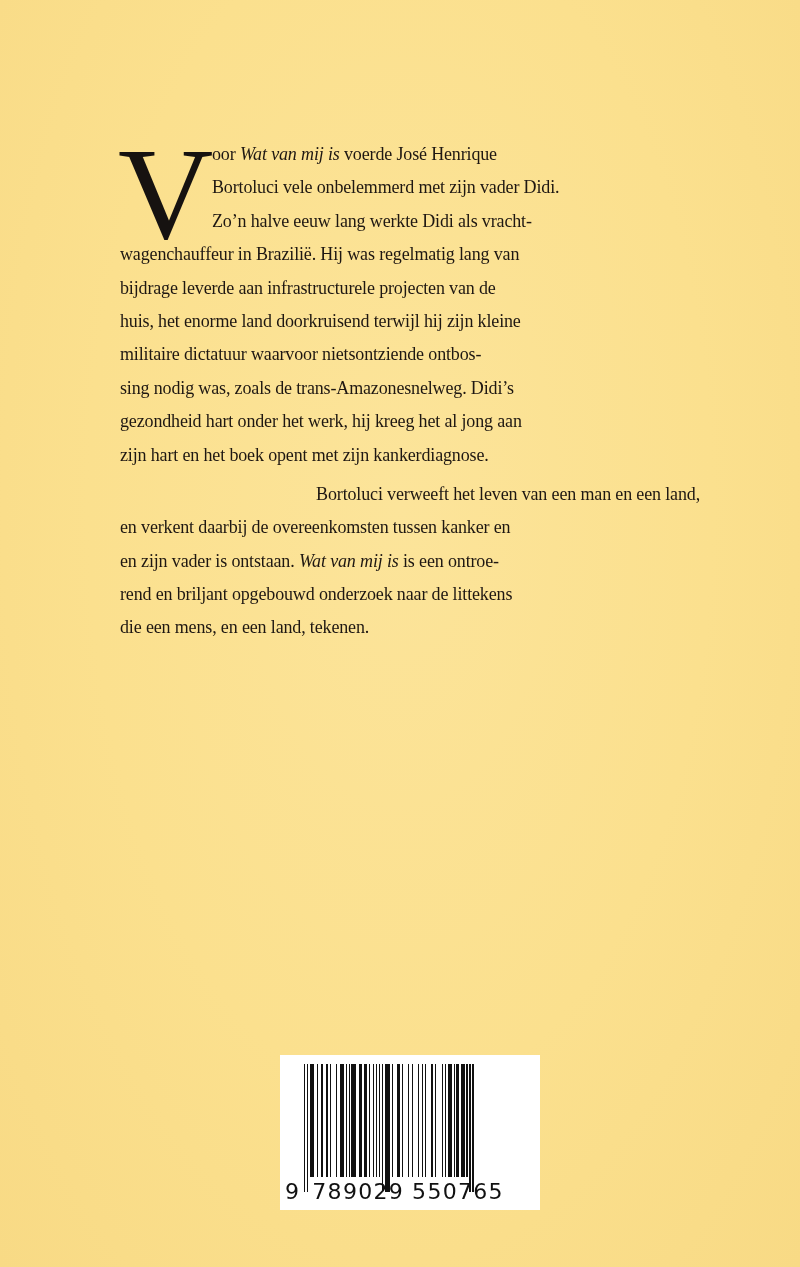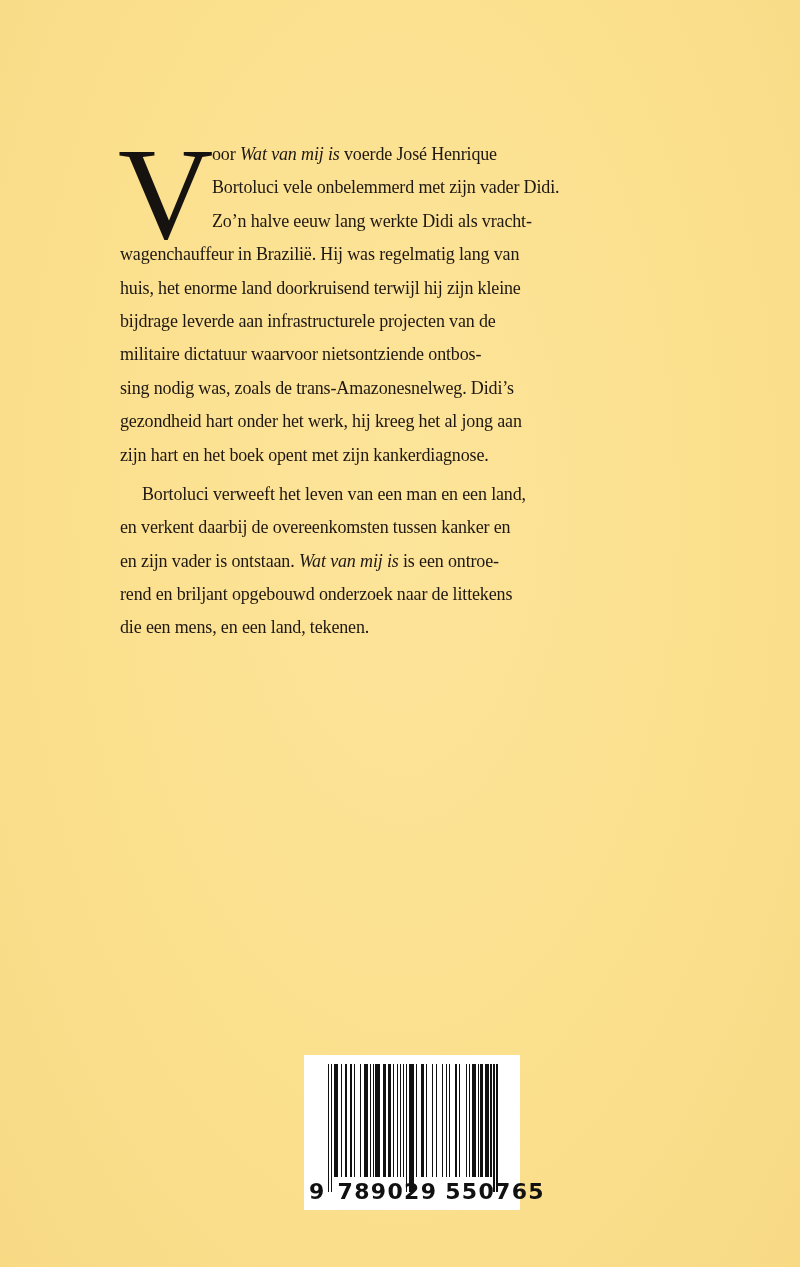--- a/index.html
+++ b/index.html
@@ -28,44 +28,44 @@
     .line {
       display: block;
       white-space: nowrap;
       height: 33.4px;
     }
     .line.indent-cap {
       padding-left: 92px;
     }
     .line.indent-para {
       padding-left: 22px;
+      text-align: right;
     }
     .para-gap {
       height: 6px;
     }
     .dropcap {
       position: absolute;
       left: 118px;
       top: 128px;
       font-size: 132px;
       line-height: 1;
       font-family: "Liberation Serif", "DejaVu Serif", serif;
       color: #161210;
     }
     em {
       font-style: italic;
     }
     .barcode-box {
       position: absolute;
-      left: 304px;
+      left: 280px;
       top: 1055px;
-      width: 216px;
+      width: 260px;
       height: 155px;
       background: #FFFFFF;
-      font-weight: bold;
     }
     .barcode-bars {
       position: absolute;
       left: 24px;
       top: 9px;
       width: 170px;
       height: 128px;
       display: flex;
       align-items: flex-start;
     }
@@ -103,22 +103,22 @@
 <body>
 
 <div class="dropcap">V</div>
 
 <div class="blurb">
   <div class="paragraph">
     <span class="line indent-cap"><span>oor </span><em>Wat van mij is</em><span> voerde José Henrique</span></span>
     <span class="line indent-cap">Bortoluci vele onbelemmerd met zijn vader Didi.</span>
     <span class="line indent-cap">Zo’n halve eeuw lang werkte Didi als vracht-</span>
     <span class="line">wagenchauffeur in Brazilië. Hij was regelmatig lang van</span>
+    <span class="line">bijdrage leverde aan infrastructurele projecten van de</span>
     <span class="line">huis, het enorme land doorkruisend terwijl hij zijn kleine</span>
-    <span class="line">bijdrage leverde aan infrastructurele projecten van de</span>
     <span class="line">militaire dictatuur waarvoor nietsontziende ontbos-</span>
     <span class="line">sing nodig was, zoals de trans-Amazonesnelweg. Didi’s</span>
     <span class="line">gezondheid hart onder het werk, hij kreeg het al jong aan</span>
     <span class="line">zijn hart en het boek opent met zijn kankerdiagnose.</span>
   </div>
   <div class="para-gap"></div>
   <div class="paragraph">
     <span class="line indent-para">Bortoluci verweeft het leven van een man en een land,</span>
     <span class="line">en verkent daarbij de overeenkomsten tussen kanker en</span>
     <span class="line"><span>en zijn vader is ontstaan. </span><em>Wat van mij is</em><span> is een ontroe-</span></span>

